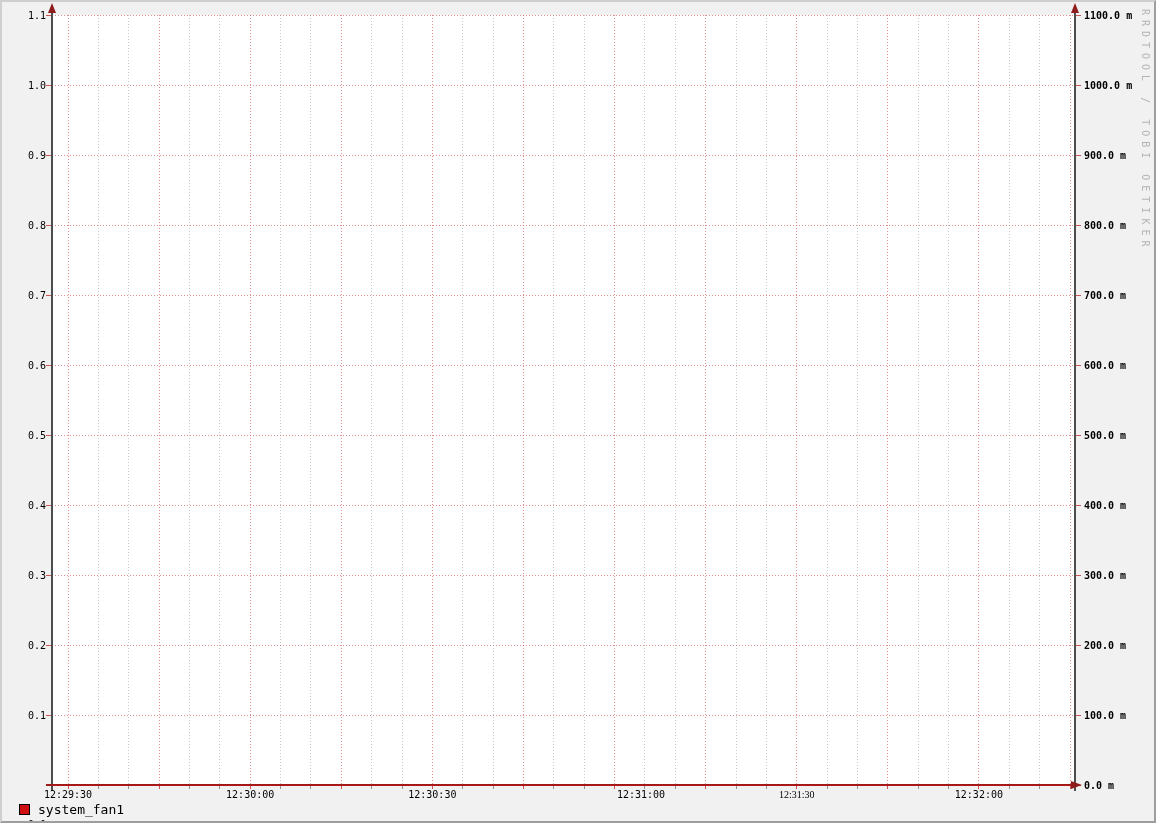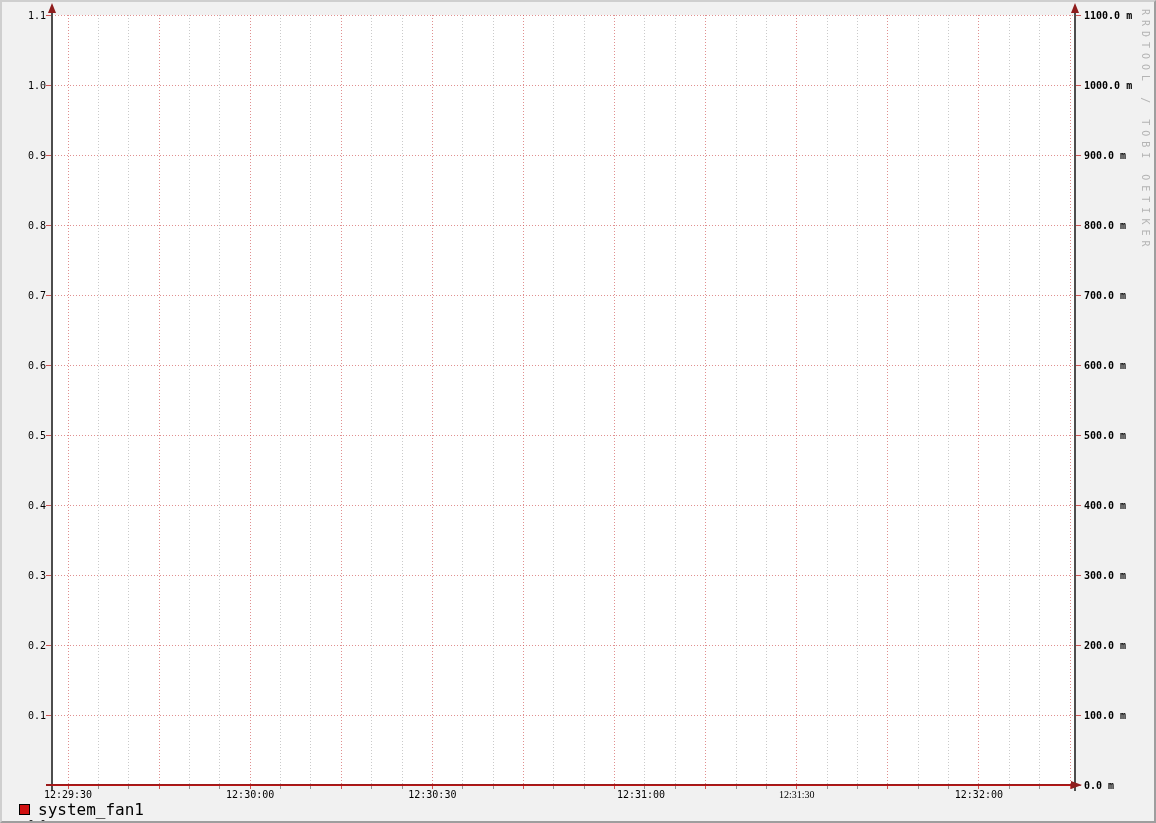--- a/index.html
+++ b/index.html
@@ -33,21 +33,21 @@
     height:14px;
   }
   .legend .swatch{
     width:11px;height:11px;
     box-sizing:border-box;
     border:1px solid #000;
     display:inline-block;
   }
   .legend .legend-text{
     margin-left:8px;
-    font-size:16px;
+    font-size:13px;
     line-height:13px;
   }
   .watermark{
     position:absolute;
     top:7px;right:3px;
     writing-mode:vertical-rl;
     text-orientation:mixed;
     font-size:10px;
     letter-spacing:5px;
     color:#b4b4b4;

